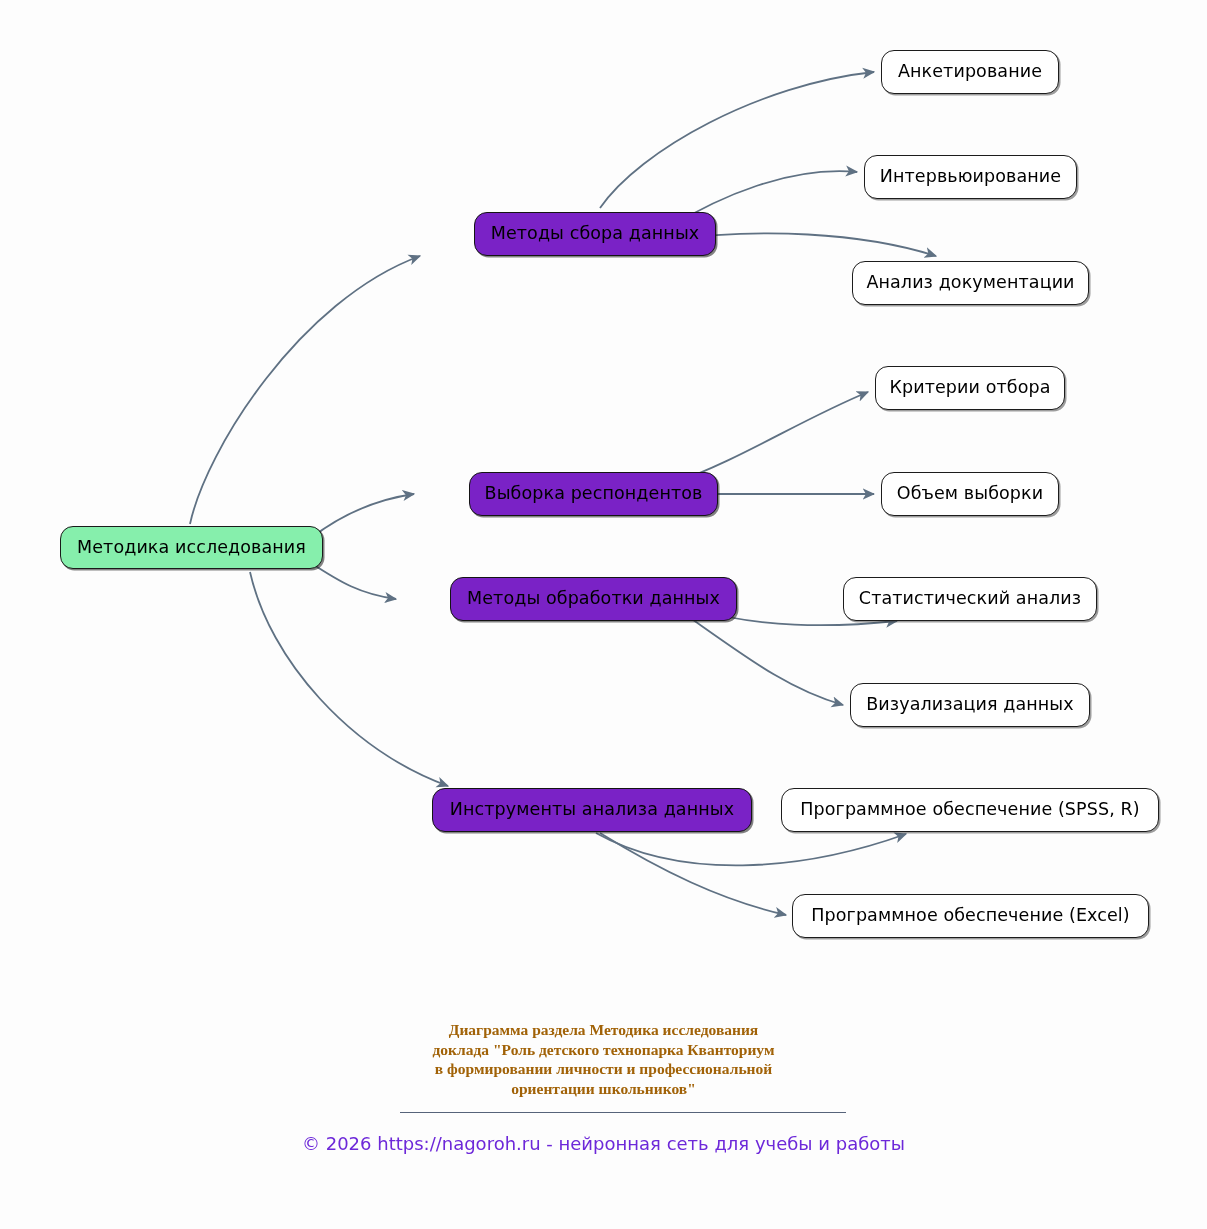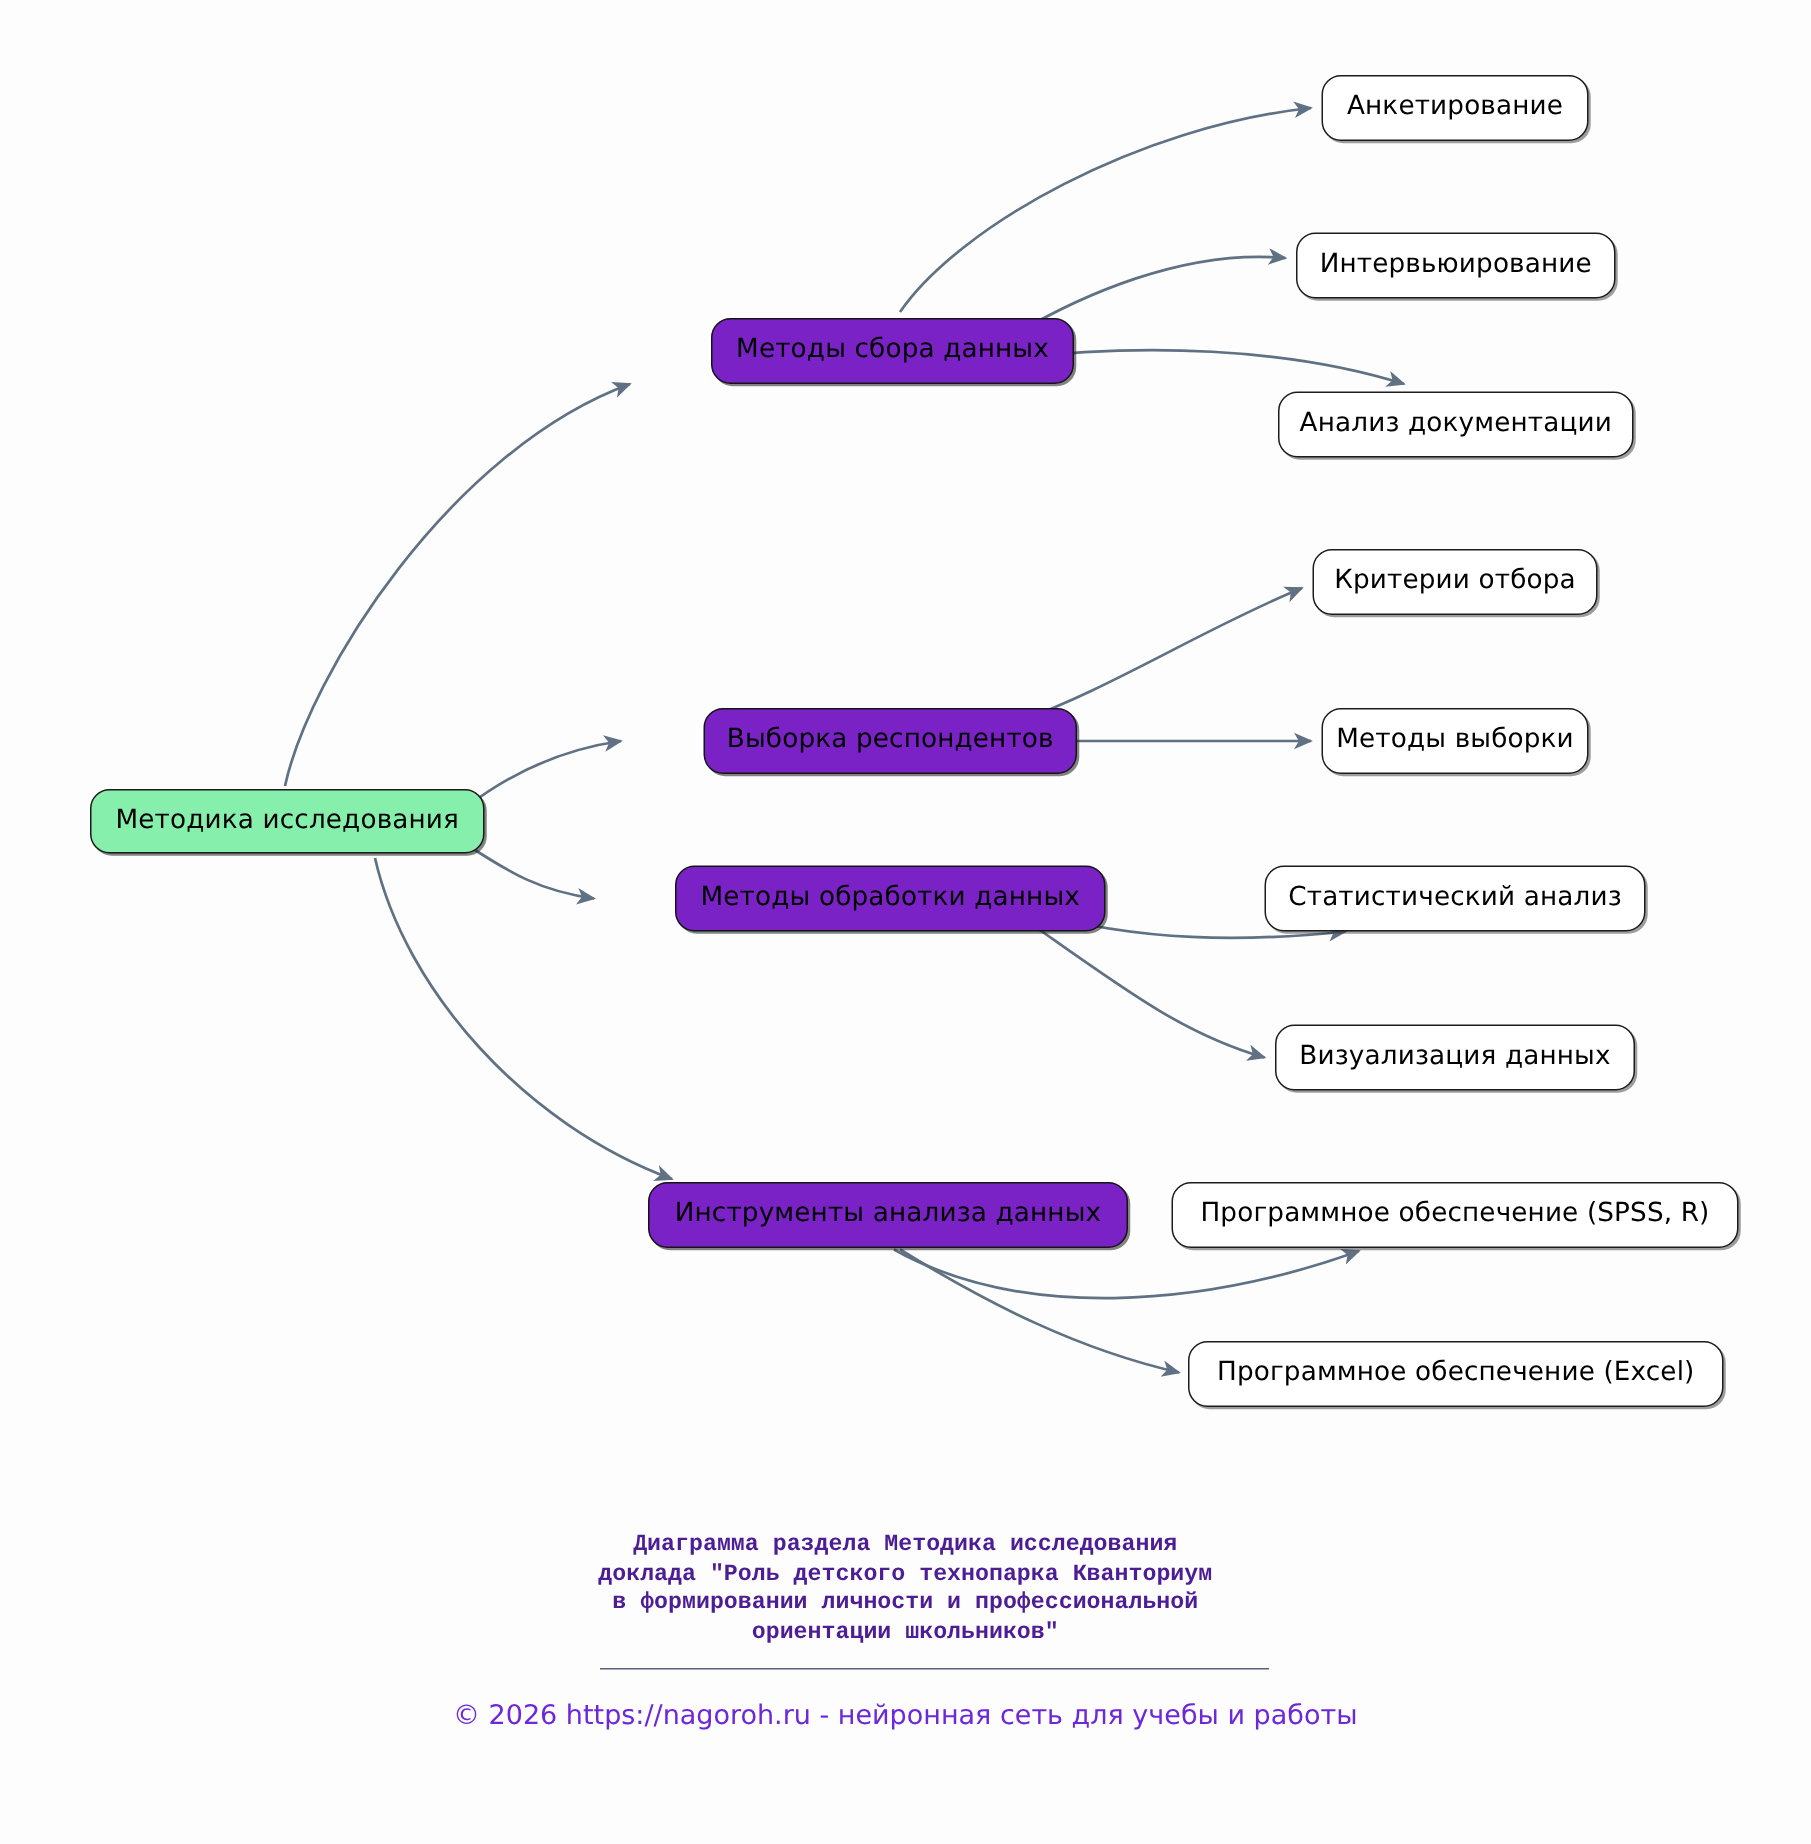--- a/index.html
+++ b/index.html
@@ -61,25 +61,25 @@
     display: block;
     pointer-events: none;
   }
 
   #caption {
     position: absolute;
     left: 0;
     top: 1020px;
     width: 1207px;
     text-align: center;
-    color: #4c1d95;
+    color: #a16207;
     font-size: 15.5px;
     font-weight: bold;
     line-height: 19.5px;
-    font-family: Liberation Mono, monospace;
+    font-family: Liberation Serif, serif;
   }
   #caption .cap-line { display: block; }
 
   #divider {
     position: absolute;
     left: 400px;
     top: 1112px;
     width: 446px;
     height: 0;
     border-top: 1.4px solid #56637a;
@@ -147,21 +147,21 @@
     <span class="node-label">Анализ документации</span>
   </div>
 
   <div class="node node-branch" style="left:421px; top:472px; width:249px; height:44px;">
     <span class="node-label">Выборка респондентов</span>
   </div>
   <div class="node node-leaf" style="left:875px; top:366px; width:190px; height:44px;">
     <span class="node-label">Критерии отбора</span>
   </div>
   <div class="node node-leaf" style="left:881px; top:472px; width:178px; height:44px;">
-    <span class="node-label">Методы выборки</span>
+    <span class="node-label">Объем выборки</span>
   </div>
 
   <div class="node node-branch" style="left:402px; top:577px; width:287px; height:44px;">
     <span class="node-label">Методы обработки данных</span>
   </div>
   <div class="node node-leaf" style="left:843px; top:577px; width:254px; height:44px;">
     <span class="node-label">Статистический анализ</span>
   </div>
   <div class="node node-leaf" style="left:850px; top:683px; width:240px; height:44px;">
     <span class="node-label">Визуализация данных</span>

